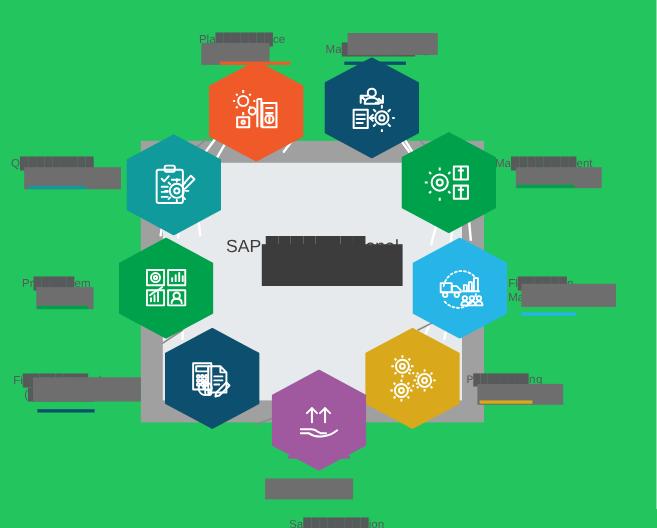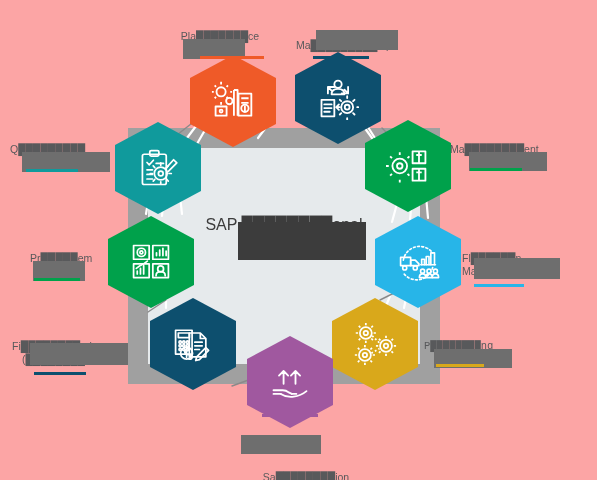--- a/index.html
+++ b/index.html
@@ -13,21 +13,21 @@
     height: 480px;
     overflow: hidden;
     font-family: "Liberation Sans", sans-serif;
     position: relative;
   }
 
   #canvas {
     position: relative;
     width: 597px;
     height: 480px;
-    background: #fca5a5;
+    background: #22c55e;
   }
 
   
   .hub-outer {
     position: absolute;
     left: 128px;
     top: 128px;
     width: 312px;
     height: 256px;
     background: #a0a0a0;
@@ -346,21 +346,21 @@
         <rect x="5" y="26" width="17" height="15"></rect>
         <path d="M9,37 v-3 M12.5,37 v-6 M16,37 v-9 M19,31 l-9,0" stroke-width="0"></path>
         <path d="M9,37 v-3 M12.5,37 v-6 M16,37 v-9"></path>
         <path d="M8,31 l4,-3 l4,-2 l4,-3"></path>
         <rect x="26" y="26" width="17" height="15"></rect>
         <circle cx="34.5" cy="31.5" r="3.2"></circle>
         <path d="M29.5,39 q0,-4.5 5,-4.5 q5,0 5,4.5"></path>
       </g>
     </svg>
   </div>
-  <div class="label" style="left:30px; top:252px; width:110px; text-align:left;">
+  <div class="label" style="left:20px; top:252px; width:110px; text-align:left;">
     <span class="ln">Pr█████em</span>
   </div>
   <div class="redact" style="left:33px; top:261px; width:52px; height:20px;"></div>
   <div class="underline" style="left:34px; top:278px; width:46px; background:#00a14b;"></div>
 
   <div class="node" style="left:115px; top:122px;">
     <svg class="hexshape" viewBox="0 0 86 92" xmlns="http://www.w3.org/2000/svg">
       <polygon points="43,0 86,23 86,69 43,92 0,69 0,23" fill="#109a9c"></polygon>
     </svg>
     <svg class="glyph" viewBox="0 0 48 48" xmlns="http://www.w3.org/2000/svg">

